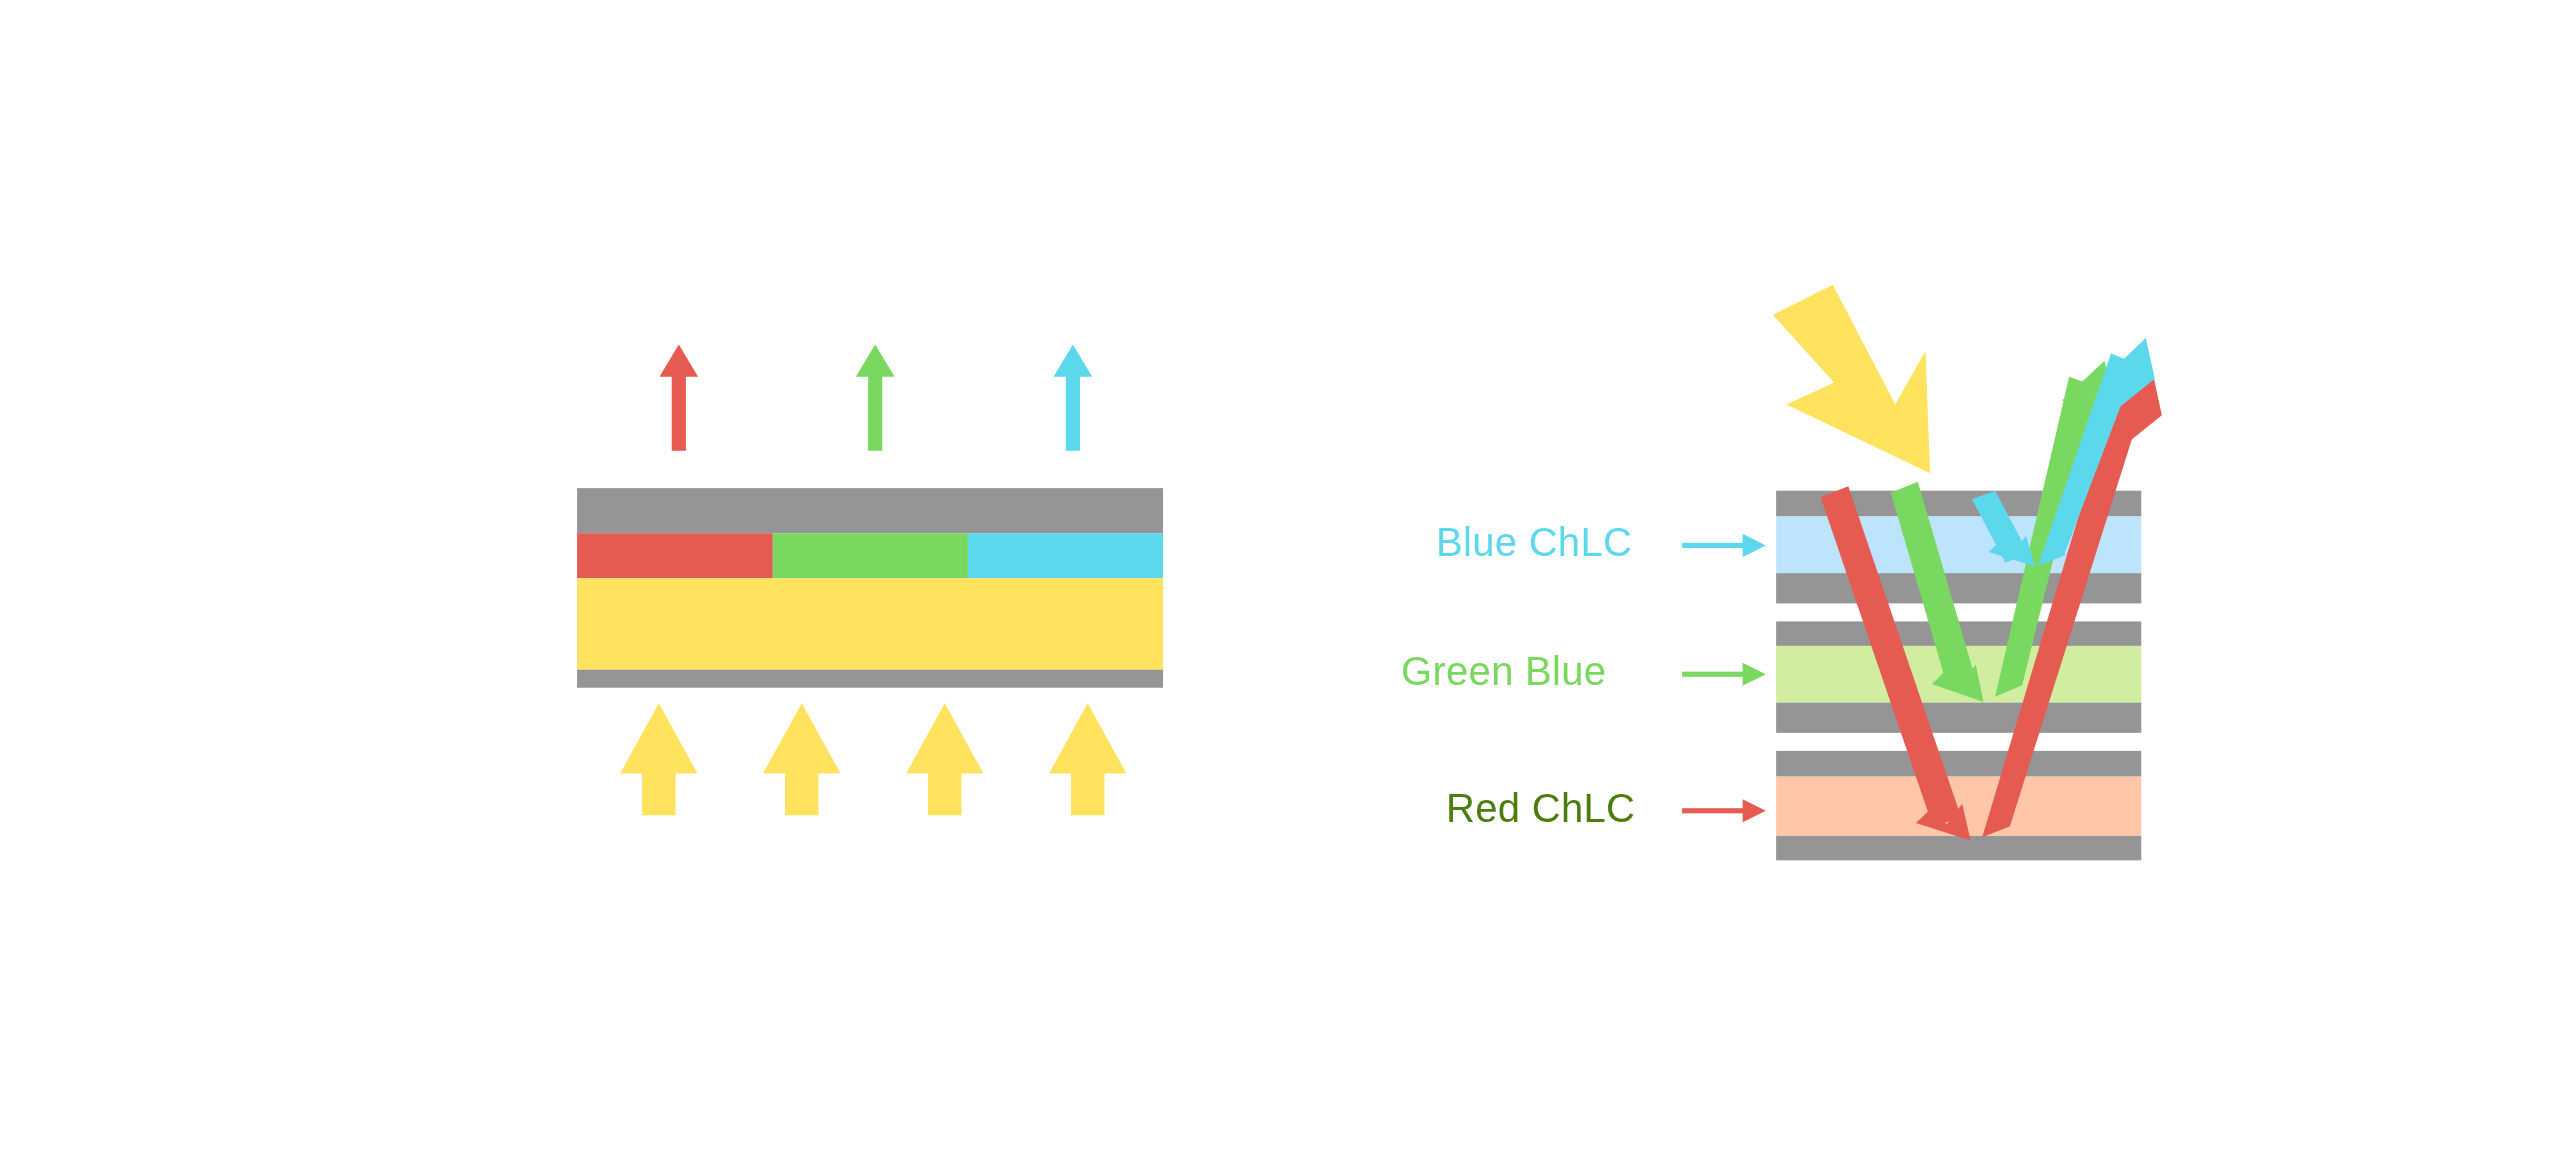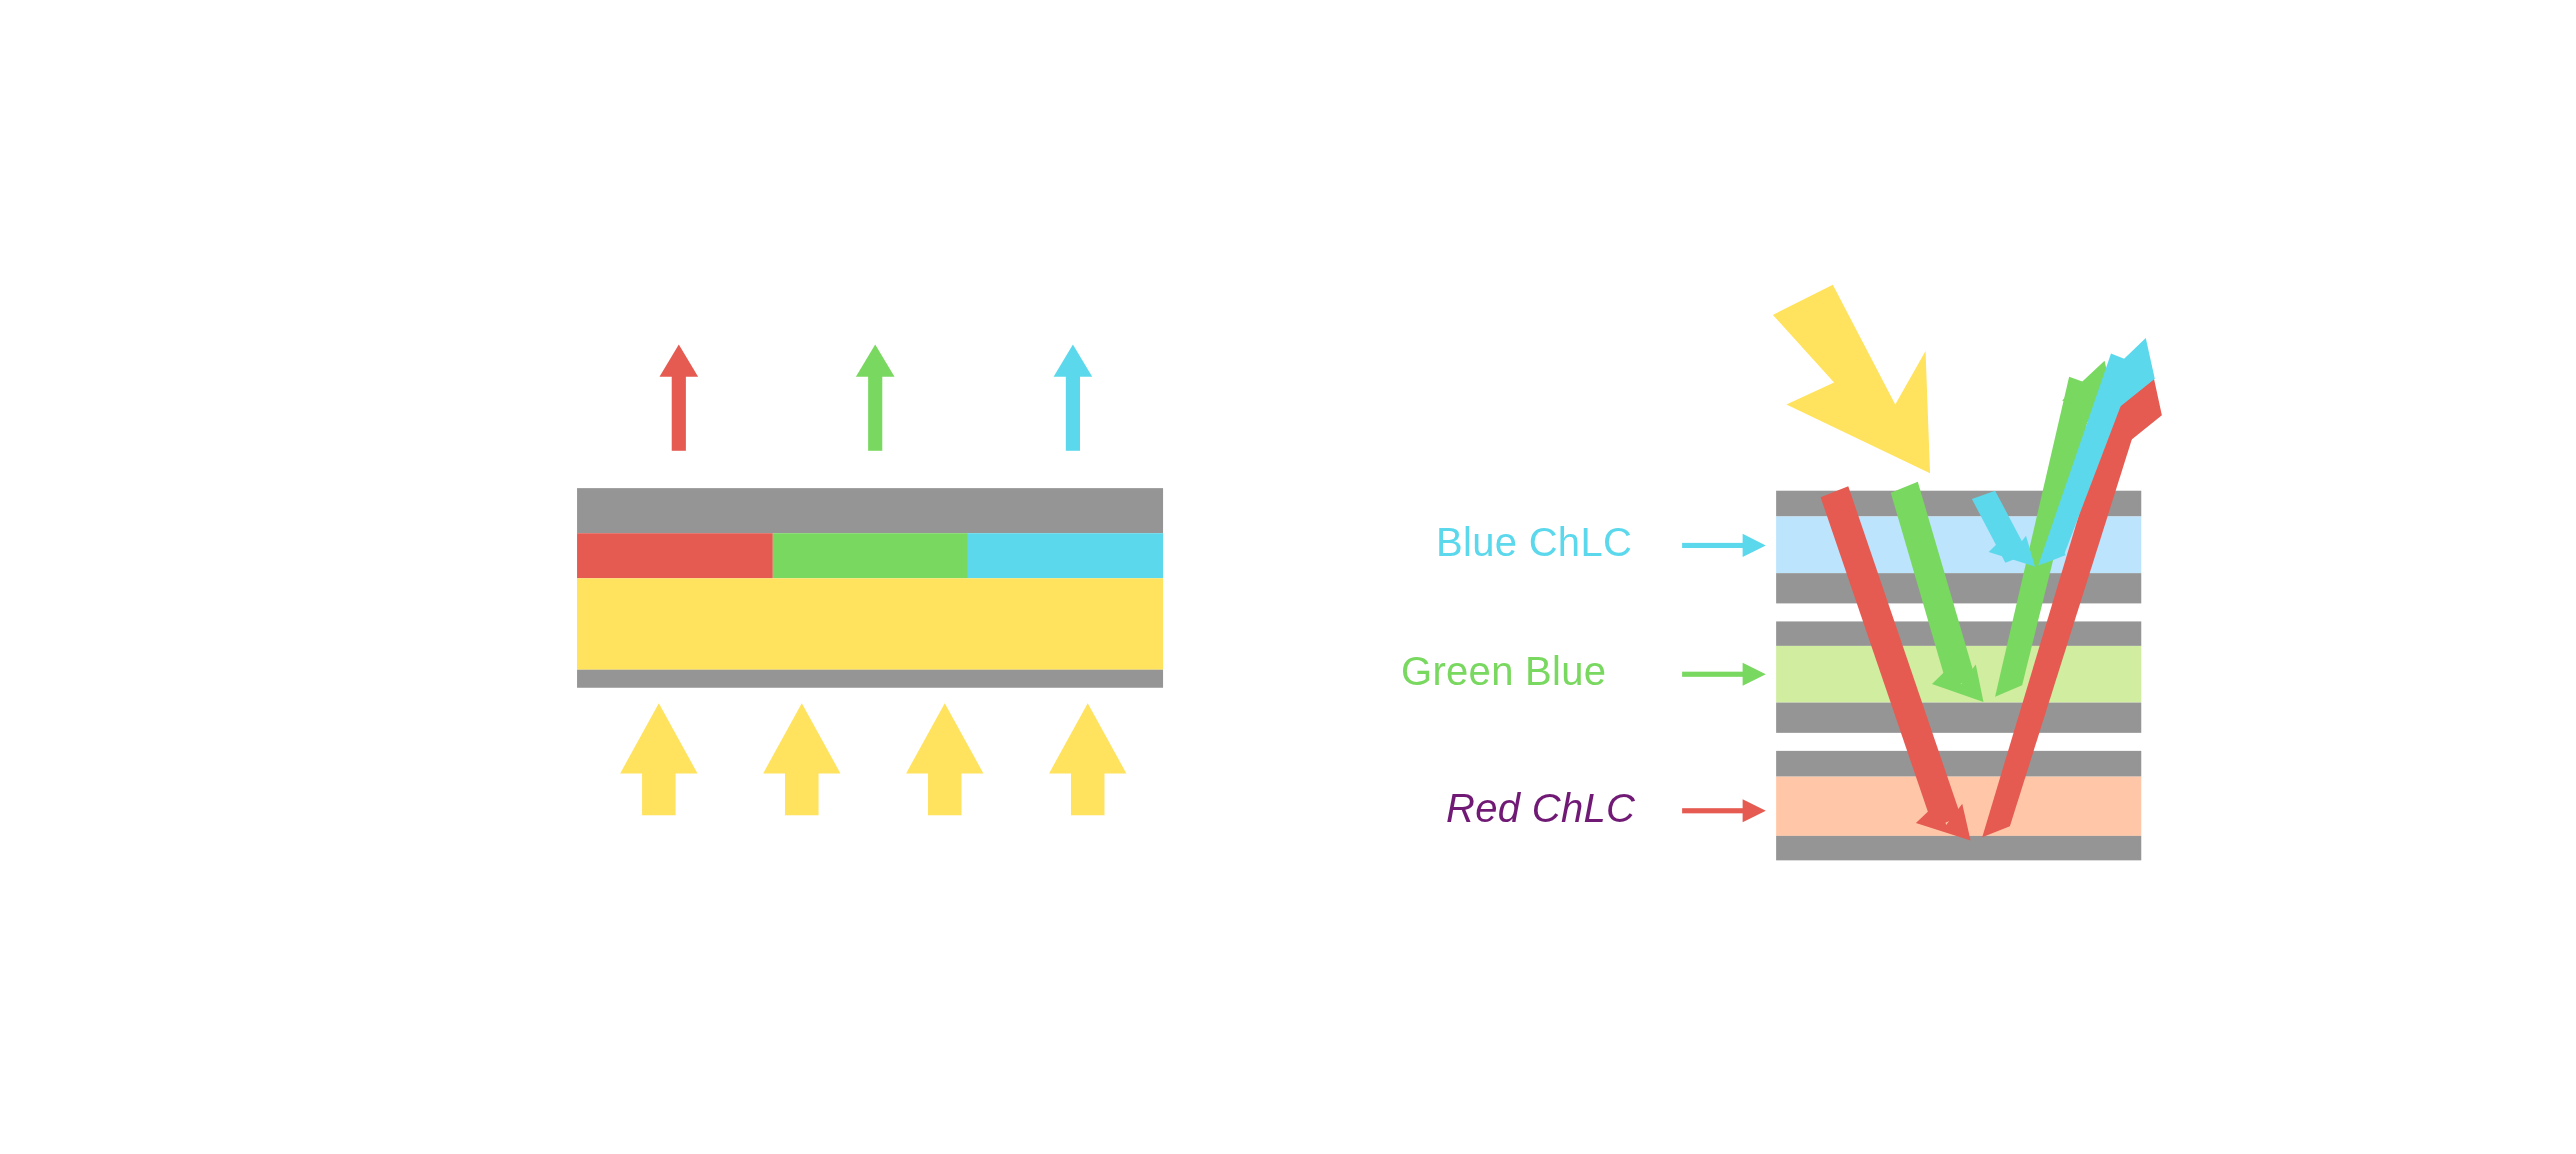--- a/index.html
+++ b/index.html
@@ -115,16 +115,16 @@
         <rect x="2612" y="1255" width="110" height="8" fill="#e55b52"></rect>
         <polygon points="2742,1259 2706,1241 2706,1277" fill="#e55b52"></polygon>
       </g>
     </g>
   </svg>
 
   <div class="lbl" style="left:1436px;top:520px;color:#5cd8ec;">Blue ChLC</div>
 
   <div class="lbl" style="left:1401px;top:649px;color:#79d85f;">Green Blue</div>
 
-  <div class="lbl" style="left:1446px;top:786px;color:#701a75;font-style:italic;">Red ChLC</div>
+  <div class="lbl" style="left:1446px;top:786px;color:#4d7c0f;">Red ChLC</div>
 
 </div>
 
 
 </body></html>

